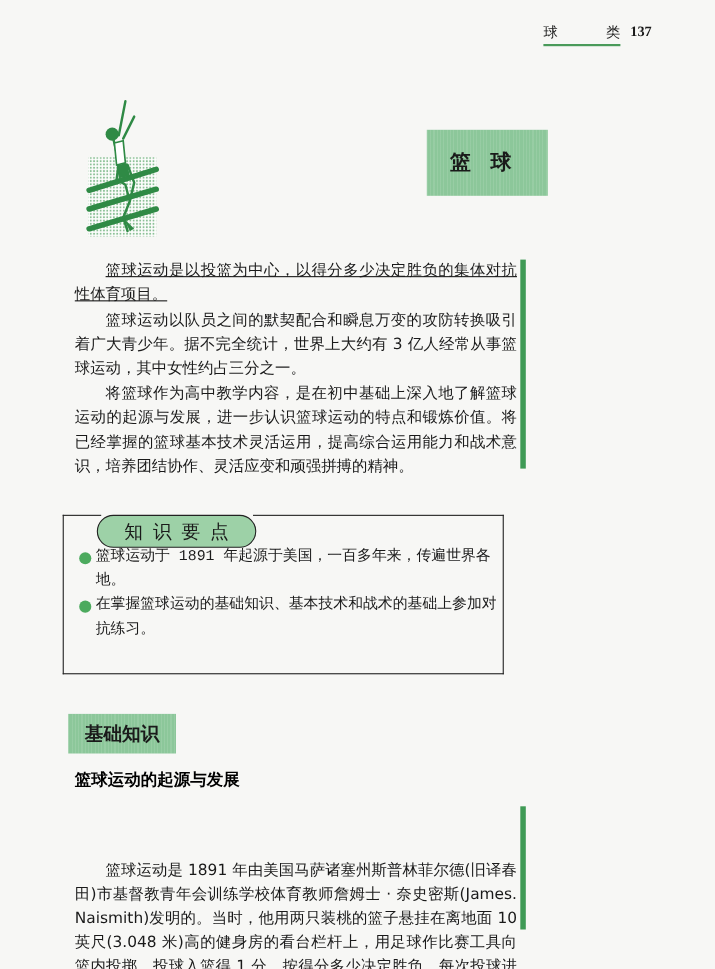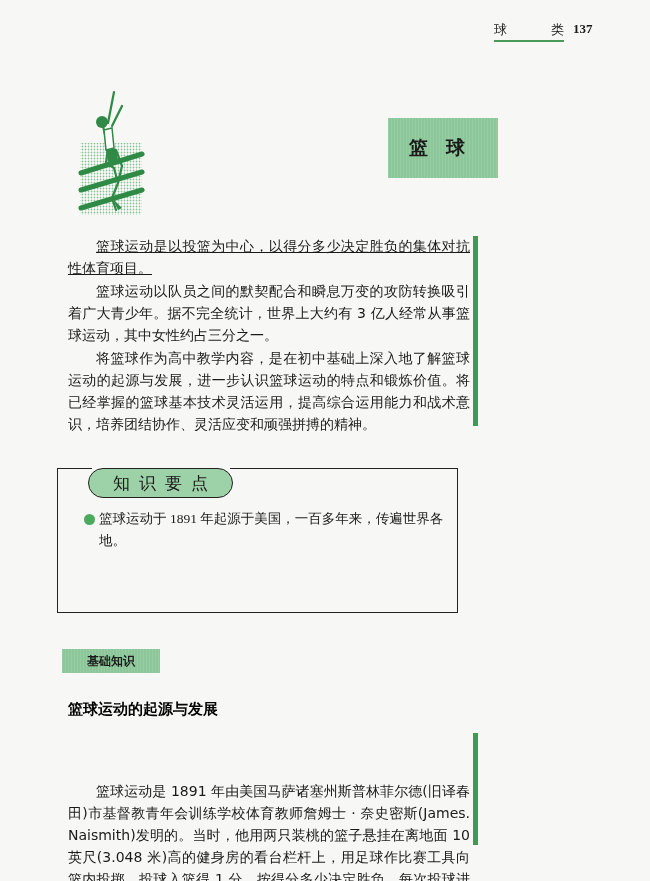--- a/index.html
+++ b/index.html
@@ -39,33 +39,33 @@
   .kp-top-left { left:57px; top:468px; width:35px; border-top:1.5px solid #222; }
   .kp-top-right { left:230px; top:468px; width:228px; border-top:1.5px solid #222; }
   .kp-tab {
     left:88px; top:453px; width:145px; height:30px; box-sizing:border-box;
     border:1.5px solid #222; border-radius:15px; background:#9dd1a7;
     display:flex; align-items:center; justify-content:center;
     font-family:"DejaVu Sans", sans-serif; font-weight:normal; font-size:17px; letter-spacing:9px;
     padding-left:9px;
     margin-top:15px;
   }
-  .kp-list { left:72px; top:496px; width:380px; margin:12px; padding:0; list-style:none;
-    font-size:13.5px; line-height:22px; font-family:Liberation Serif, serif; }
+  .kp-list { left:72px; top:496px; width:380px; margin:0; padding:0; list-style:none;
+    font-size:13.5px; line-height:22px; font-family:Liberation Mono, monospace; }
   .kp-list li { position:relative; padding-left:15px; }
   .kp-list li .dot {
     position:absolute; left:0; top:6px; width:11px; height:11px; border-radius:50%;
     background:#4caa5e;
   }
   .section-label {
-    left:62px; top:649px; width:98px; height:24px;
+    left:62px; top:649px; width:98px; height:36px;
     background:#8cc79a;
     background-image:repeating-linear-gradient(90deg, rgba(255,255,255,0.10) 0 1px, transparent 1px 3px);
     display:flex; align-items:center; justify-content:center;
-    font-family:"DejaVu Sans", sans-serif; font-weight:bold; font-size:12px;
+    font-family:"DejaVu Sans", sans-serif; font-weight:bold; font-size:17px;
   }
   .subheading {
     left:68px; top:700px; font-family:"DejaVu Sans", sans-serif; font-size:15px;
     color:#000000; font-weight:bold;
   }
 </style>
 </head>
 <body>
 
 <div class="abs running-head">
@@ -107,18 +107,19 @@
 <p class="abs para" style="top:280px;">篮球运动以队员之间的默契配合和瞬息万变的攻防转换吸引着广大青少年。据不完全统计，世界上大约有 3 亿人经常从事篮球运动，其中女性约占三分之一。</p>
 <p class="abs para" style="top:347px;">将篮球作为高中教学内容，是在初中基础上深入地了解篮球运动的起源与发展，进一步认识篮球运动的特点和锻炼价值。将已经掌握的篮球基本技术灵活运用，提高综合运用能力和战术意识，培养团结协作、灵活应变和顽强拼搏的精神。</p>
 <div class="abs side-bar" style="left:473px; top:236px; height:190px;"></div>
 
 <div class="abs kp-box"></div>
 <div class="abs kp-top-left"></div>
 <div class="abs kp-top-right"></div>
 <div class="abs kp-tab">知识要点</div>
 <ul class="abs kp-list">
   <li><span class="dot"></span><span>篮球运动于 1891 年起源于美国，一百多年来，传遍世界各地。</span></li>
+  <li><span class="dot"></span><span>在掌握篮球运动的基础知识、基本技术和战术的基础上参加对抗练习。</span></li>
 </ul>
 
 <div class="abs section-label">基础知识</div>
 <div class="abs subheading">篮球运动的起源与发展</div>
 <p class="abs para" style="top:780px;">篮球运动是 1891 年由美国马萨诸塞州斯普林菲尔德(旧译春田)市基督教青年会训练学校体育教师詹姆士 · 奈史密斯(James. Naismith)发明的。当时，他用两只装桃的篮子悬挂在离地面 10 英尺(3.048 米)高的健身房的看台栏杆上，用足球作比赛工具向篮内投掷。投球入篮得 1 分，按得分多少决定胜负。每次投球进篮后，要爬</p>
 <div class="abs side-bar" style="left:473px; top:733px; height:112px;"></div>
 
 </body></html>

